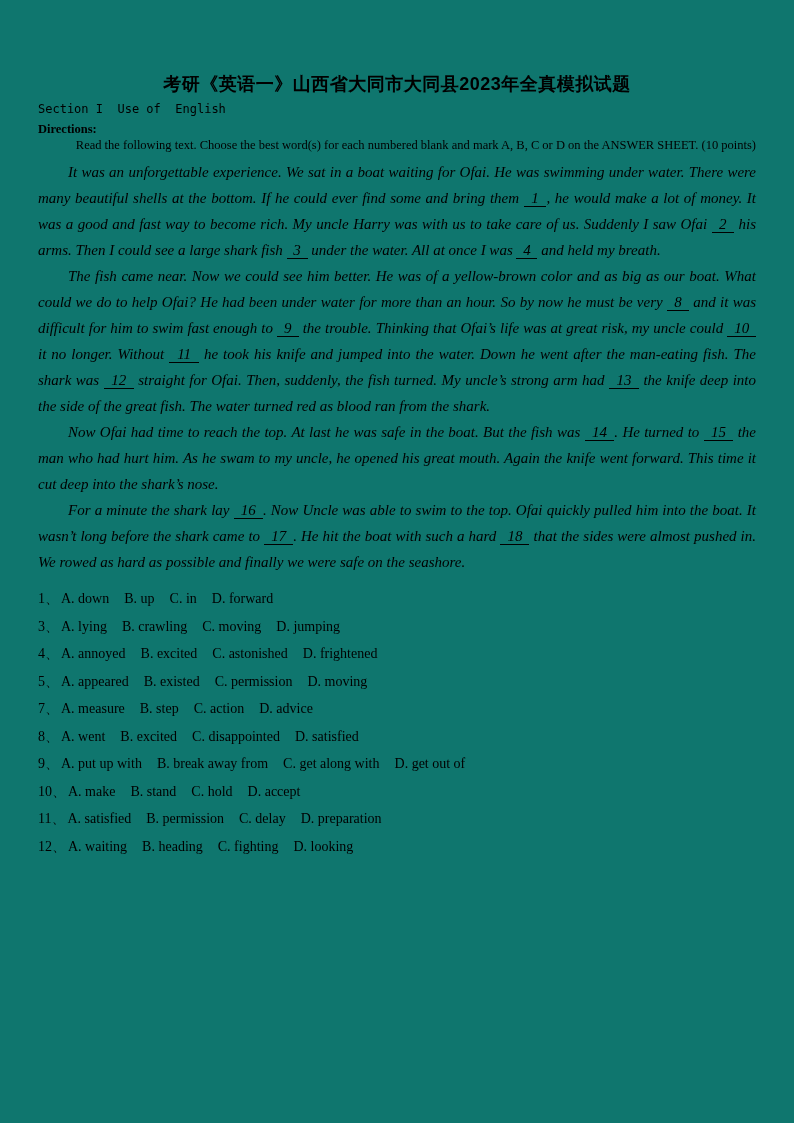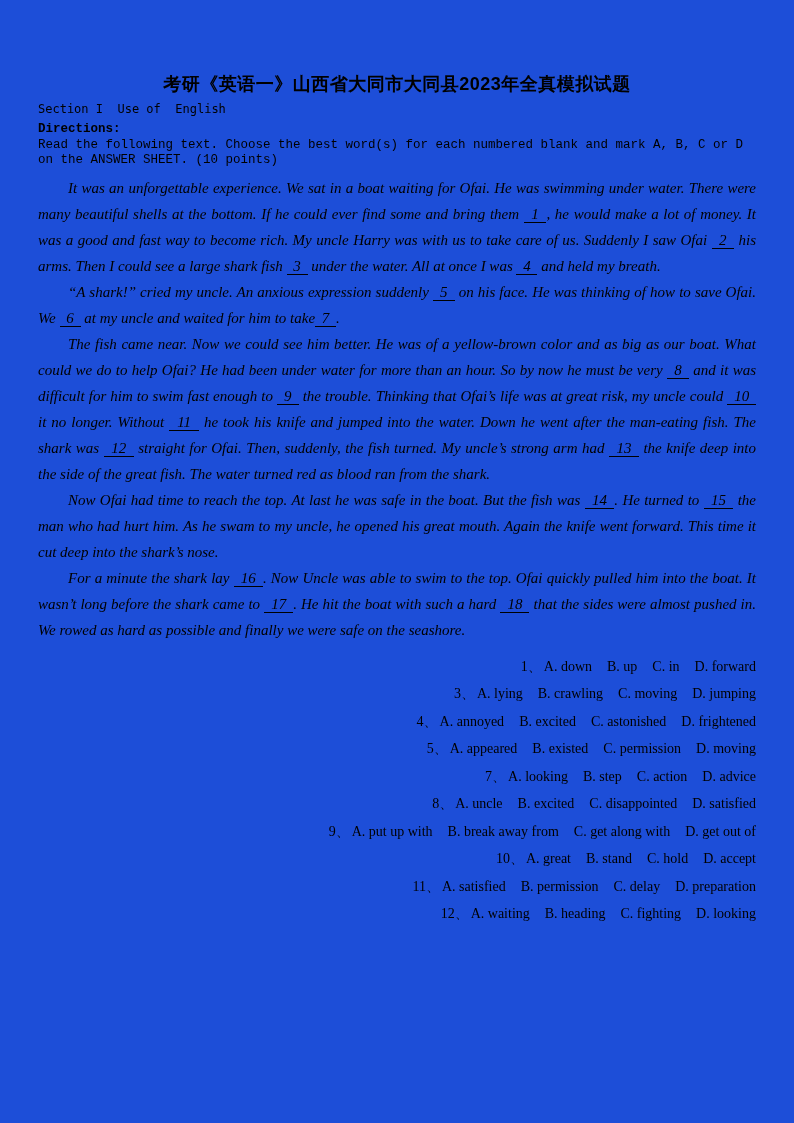--- a/index.html
+++ b/index.html
@@ -9,93 +9,91 @@
     height: 1123px;
     margin: 0 auto;
     font-family: "Liberation Serif", serif;
     color: #000000;
     overflow: hidden;
   }
   .page {
     width: 794px;
     height: 1123px;
     padding: 72px 38px 0 38px;
-    background: #1d4ed8;
+    background: #0f766e;
   }
   .title {
     font-family: "Liberation Sans", sans-serif;
     font-size: 18px;
     font-weight: bold;
     text-align: center;
     letter-spacing: 0.5px;
     margin-bottom: 6px;
   }
   .section-heading {
     font-family: "DejaVu Sans Mono", monospace;
     font-size: 12px;
     text-align: left;
     white-space: pre;
     margin-bottom: 6px;
   }
   .directions {
-    font-family: Liberation Mono, monospace;
+    font-family: Liberation Serif, serif;
     font-size: 12.5px;
     line-height: 15.5px;
     margin-bottom: 6px;
   }
   .directions-label { font-weight: bold; }
-  .directions-text { white-space: pre-wrap; }
+  .directions-text { white-space: pre-wrap; text-align: right; }
   .passage {
     font-size: 15px;
     line-height: 26px;
     text-align: justify;
   }
   .para {
     text-indent: 2em;
     margin: 0;
     font-style: italic;
   }
   .blank {
     border-bottom: 1px solid #000;
     padding: 0 3px;
     white-space: pre;
   }
   .questions {
     margin-top: 10px;
     font-size: 14px;
     line-height: 27.5px;
-    text-align: right;
   }
   .question { white-space: nowrap; }
   .qnum { margin-right: 2px; }
   .option { margin-right: 15px; }
   .option:last-child { margin-right: 0; }
 </style>
 </head>
 <body>
 
 <div class="page">
   <h1 class="title">考研《英语一》山西省大同市大同县2023年全真模拟试题</h1>
   <div class="section-heading">Section I  Use of  English</div>
   <div class="directions">
     <div class="directions-label">Directions:</div>
     <div class="directions-text">Read the following text. Choose the best word(s) for each numbered blank and mark A, B, C or D on the ANSWER SHEET. (10 points)</div>
   </div>
   <div class="passage" id="passage">
       <p class="para">It was an unforgettable experience. We sat in a boat waiting for Ofai. He was swimming under water. There were many beautiful shells at the bottom. If he could ever find some and bring them <span class="blank">&nbsp;1&nbsp;</span>, he would make a lot of money. It was a good and fast way to become rich. My uncle Harry was with us to take care of us. Suddenly I saw Ofai <span class="blank">&nbsp;2&nbsp;</span> his arms. Then I could see a large shark fish <span class="blank">&nbsp;3&nbsp;</span> under the water. All at once I was <span class="blank">&nbsp;4&nbsp;</span> and held my breath.</p>
-      <p class="para">“A shark!” cried my uncle. An anxious expression suddenly <span class="blank">&nbsp;5&nbsp;</span> on his face. He was thinking of how to save Ofai. We <span class="blank">&nbsp;6&nbsp;</span> at my uncle and waited for him to take<span class="blank">&nbsp;7&nbsp;</span>.</p>
       <p class="para">The fish came near. Now we could see him better. He was of a yellow-brown color and as big as our boat. What could we do to help Ofai? He had been under water for more than an hour. So by now he must be very <span class="blank">&nbsp;8&nbsp;</span> and it was difficult for him to swim fast enough to <span class="blank">&nbsp;9&nbsp;</span> the trouble. Thinking that Ofai’s life was at great risk, my uncle could <span class="blank">&nbsp;10&nbsp;</span> it no longer. Without <span class="blank">&nbsp;11&nbsp;</span> he took his knife and jumped into the water. Down he went after the man-eating fish. The shark was <span class="blank">&nbsp;12&nbsp;</span> straight for Ofai. Then, suddenly, the fish turned. My uncle’s strong arm had <span class="blank">&nbsp;13&nbsp;</span> the knife deep into the side of the great fish. The water turned red as blood ran from the shark.</p>
       <p class="para">Now Ofai had time to reach the top. At last he was safe in the boat. But the fish was <span class="blank">&nbsp;14&nbsp;</span>. He turned to <span class="blank">&nbsp;15&nbsp;</span> the man who had hurt him. As he swam to my uncle, he opened his great mouth. Again the knife went forward. This time it cut deep into the shark’s nose.</p>
       <p class="para">For a minute the shark lay <span class="blank">&nbsp;16&nbsp;</span>. Now Uncle was able to swim to the top. Ofai quickly pulled him into the boat. It wasn’t long before the shark came to <span class="blank">&nbsp;17&nbsp;</span>. He hit the boat with such a hard <span class="blank">&nbsp;18&nbsp;</span> that the sides were almost pushed in. We rowed as hard as possible and finally we were safe on the seashore.</p>
     </div>
   <div class="questions" id="questions">
       <div class="question"><span class="qnum">1、</span><span class="option">A.  down</span><span class="option">B.  up</span><span class="option">C.  in</span><span class="option">D.  forward</span></div>
       <div class="question"><span class="qnum">3、</span><span class="option">A.  lying</span><span class="option">B.  crawling</span><span class="option">C.  moving</span><span class="option">D.  jumping</span></div>
       <div class="question"><span class="qnum">4、</span><span class="option">A.  annoyed</span><span class="option">B.  excited</span><span class="option">C.  astonished</span><span class="option">D.  frightened</span></div>
       <div class="question"><span class="qnum">5、</span><span class="option">A.  appeared</span><span class="option">B.  existed</span><span class="option">C.  permission</span><span class="option">D.  moving</span></div>
-      <div class="question"><span class="qnum">7、</span><span class="option">A.  looking</span><span class="option">B.  step</span><span class="option">C.  action</span><span class="option">D.  advice</span></div>
-      <div class="question"><span class="qnum">8、</span><span class="option">A.  uncle</span><span class="option">B.  excited</span><span class="option">C.  disappointed</span><span class="option">D.  satisfied</span></div>
+      <div class="question"><span class="qnum">7、</span><span class="option">A.  measure</span><span class="option">B.  step</span><span class="option">C.  action</span><span class="option">D.  advice</span></div>
+      <div class="question"><span class="qnum">8、</span><span class="option">A.  went</span><span class="option">B.  excited</span><span class="option">C.  disappointed</span><span class="option">D.  satisfied</span></div>
       <div class="question"><span class="qnum">9、</span><span class="option">A.  put up with</span><span class="option">B.  break away from</span><span class="option">C.  get along with</span><span class="option">D.  get out of</span></div>
-      <div class="question"><span class="qnum">10、</span><span class="option">A.  great</span><span class="option">B.  stand</span><span class="option">C.  hold</span><span class="option">D.  accept</span></div>
+      <div class="question"><span class="qnum">10、</span><span class="option">A.  make</span><span class="option">B.  stand</span><span class="option">C.  hold</span><span class="option">D.  accept</span></div>
       <div class="question"><span class="qnum">11、</span><span class="option">A.  satisfied</span><span class="option">B.  permission</span><span class="option">C.  delay</span><span class="option">D.  preparation</span></div>
       <div class="question"><span class="qnum">12、</span><span class="option">A.  waiting</span><span class="option">B.  heading</span><span class="option">C.  fighting</span><span class="option">D.  looking</span></div>
     </div>
 </div>
 
 </body></html>

